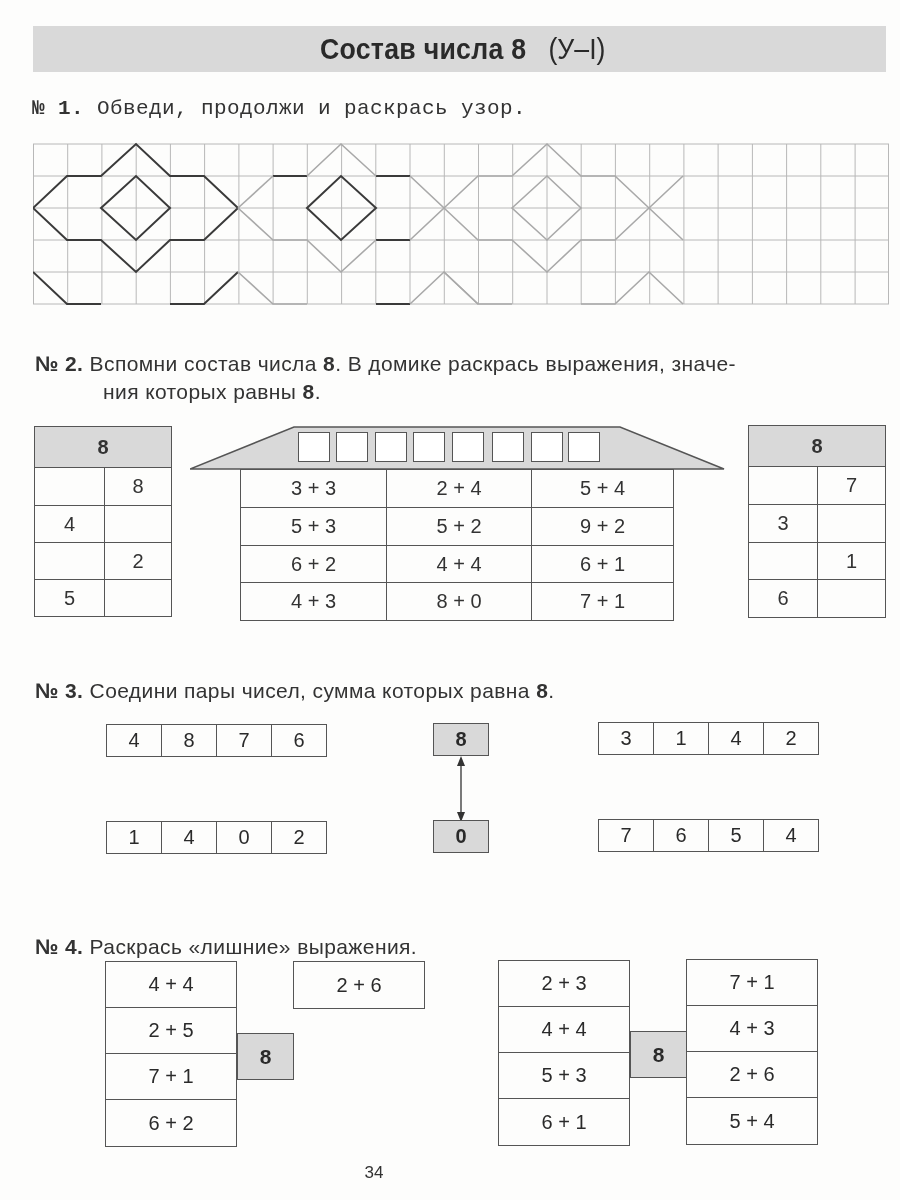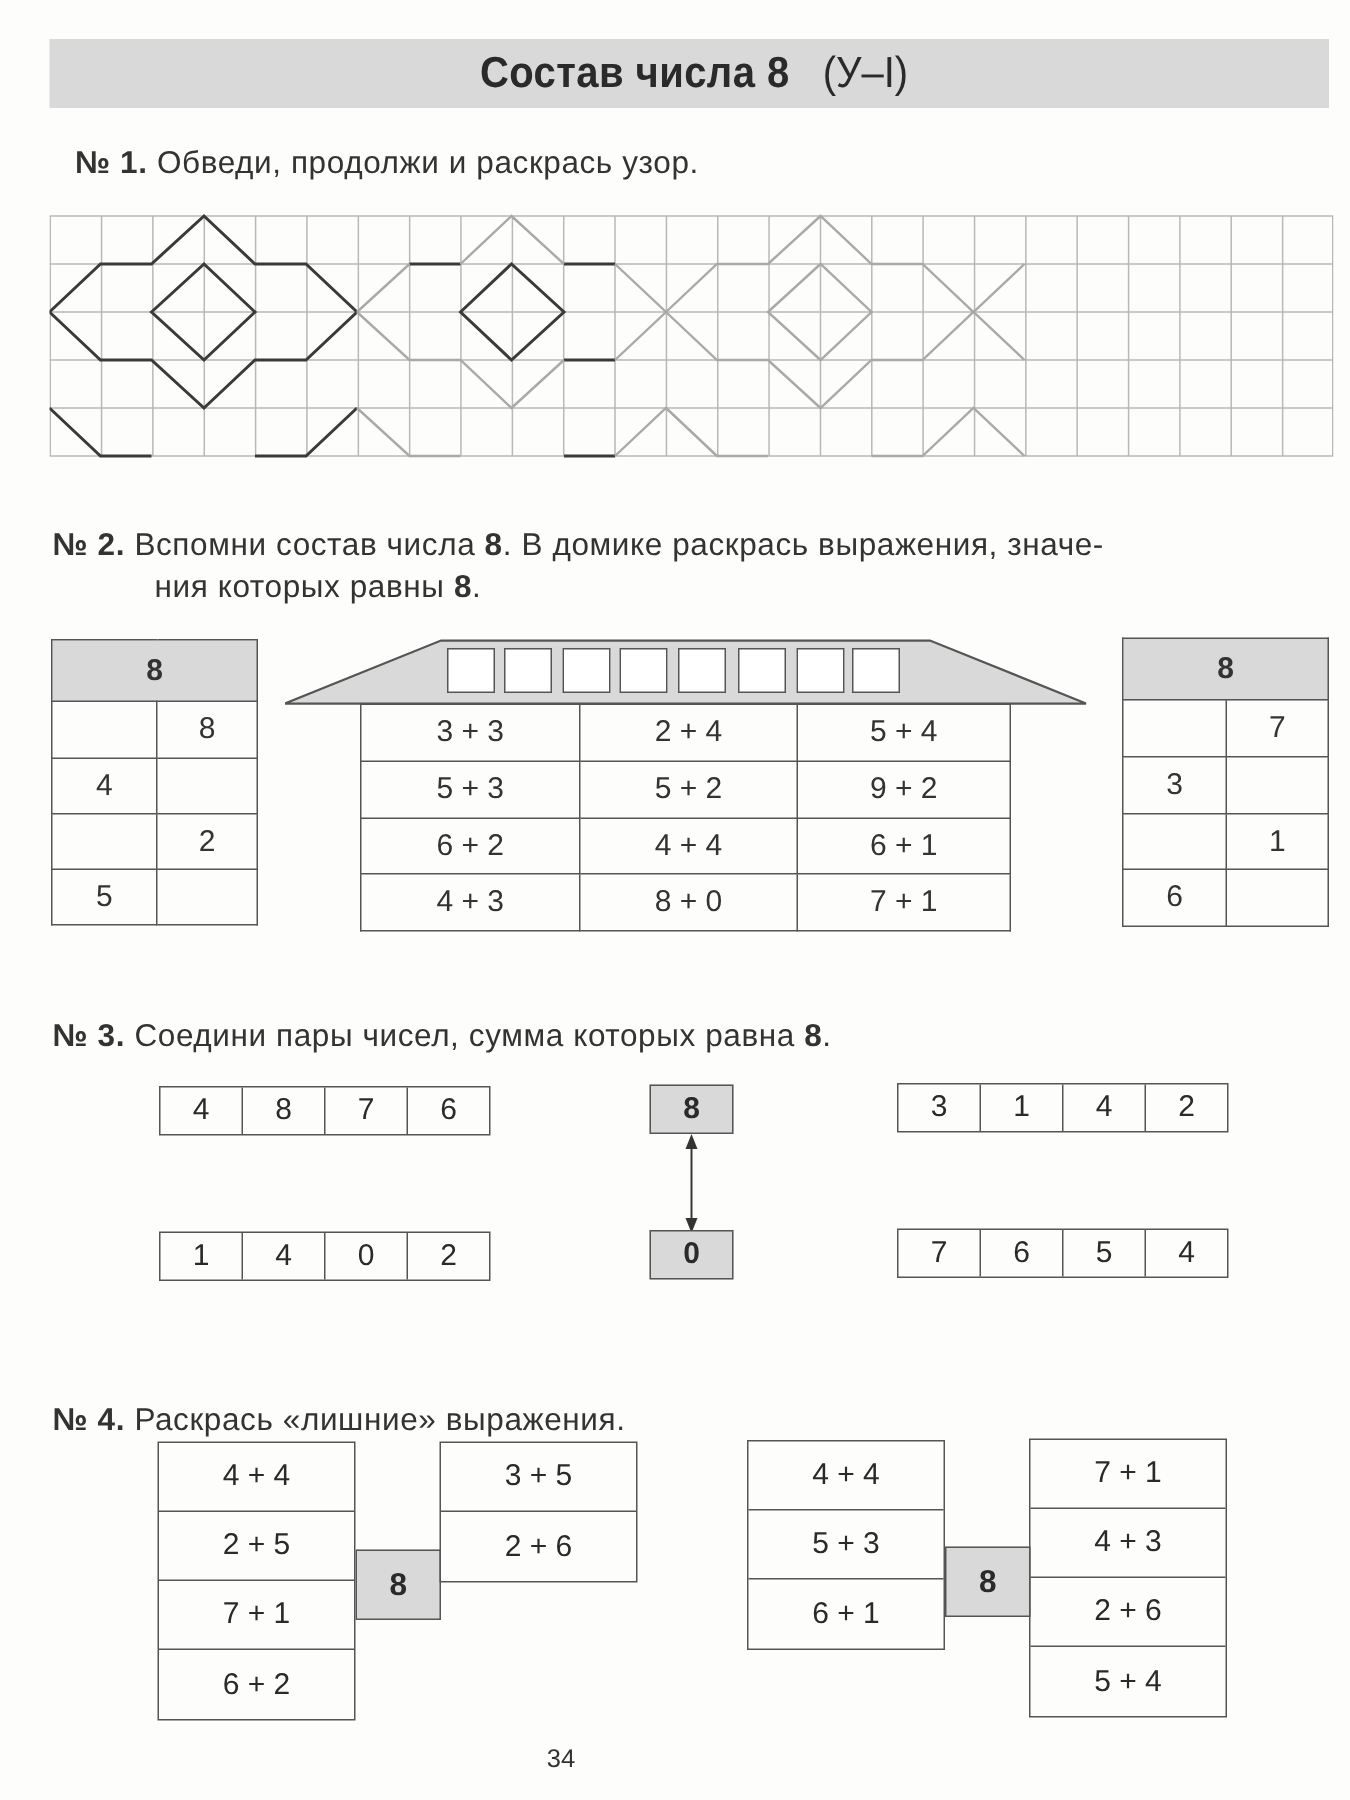--- a/index.html
+++ b/index.html
@@ -49,21 +49,21 @@
   .page-num { left: 0; width: 748px; top: 1163px; text-align: center; font-size: 17px; color: #333; }
 </style>
 </head>
 <body>
 
 <div class="abs title-bar">
   <span class="t-main">Состав числа 8</span>
   <span class="t-sub">(У–I)</span>
 </div>
 
-<div class="abs task" style="left:50px; top:97px;">
+<div class="abs task" style="left:32px; top:97px;font-family:Liberation Mono, monospace;">
   <span class="num">№ 1.</span>
   <span>Обведи, продолжи и раскрась узор.</span>
 </div>
 
 <svg class="abs grid-svg" width="856" height="164" viewBox="0 0 856 164">
   <g stroke="#b8b8b8" stroke-width="1" fill="none">
 
     <path d="M0.5 2 V162 M34.7 2 V162 M68.9 2 V162 M103.2 2 V162 M137.4 2 V162 M171.6 2 V162 M205.9 2 V162 M240.1 2 V162 M274.3 2 V162 M308.6 2 V162 M342.8 2 V162 M377 2 V162 M411.3 2 V162 M445.5 2 V162 M479.7 2 V162 M514 2 V162 M548.2 2 V162 M582.4 2 V162 M616.7 2 V162 M650.9 2 V162 M685.1 2 V162 M719.4 2 V162 M753.6 2 V162 M787.8 2 V162 M822.1 2 V162 M855.5 2 V162"></path>
     <path d="M0 2 H856 M0 34 H856 M0 66 H856 M0 98 H856 M0 130 H856 M0 162 H856"></path>
   </g>
@@ -235,25 +235,25 @@
 </div>
 
 <div class="stack" style="left:105px; top:961px;">
   <div>4 + 4</div>
   <div>2 + 5</div>
   <div>7 + 1</div>
   <div>6 + 2</div>
 </div>
 <div class="mid8" style="left:237px; top:1033px;">8</div>
 <div class="stack" style="left:293px; top:961px;">
-  <div>3 + 5</div>
   <div>2 + 6</div>
 </div>
 
 <div class="stack" style="left:498px; top:960px;">
+  <div>2 + 3</div>
   <div>4 + 4</div>
   <div>5 + 3</div>
   <div>6 + 1</div>
 </div>
 <div class="mid8" style="left:630px; top:1031px;">8</div>
 <div class="stack" style="left:686px; top:959px;">
   <div>7 + 1</div>
   <div>4 + 3</div>
   <div>2 + 6</div>
   <div>5 + 4</div>

